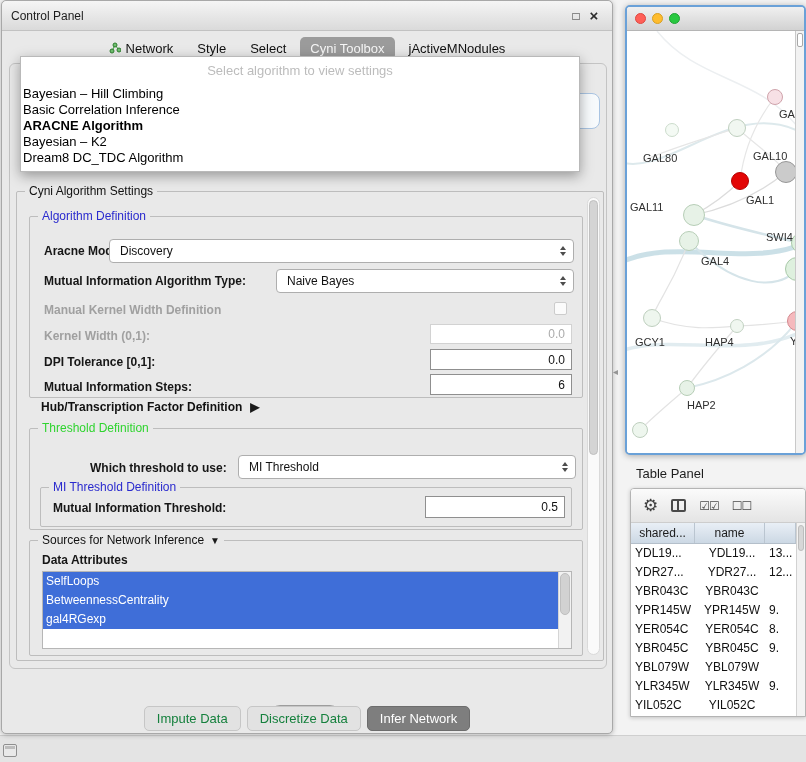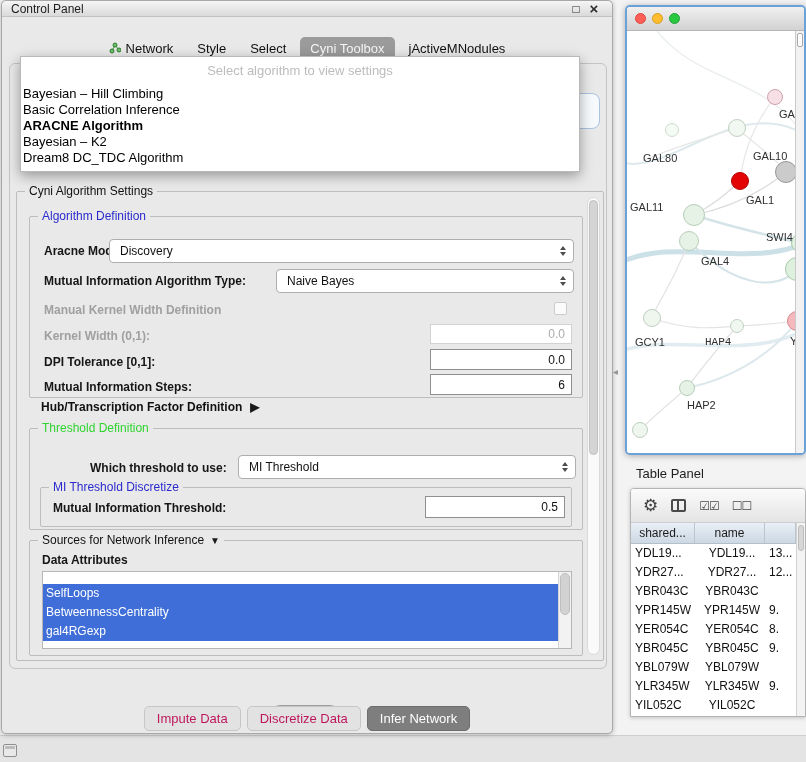--- a/index.html
+++ b/index.html
@@ -13,21 +13,21 @@
     color: #111;
   }
   
   .bottom-strip { position:absolute; left:0; top:735px; width:806px; height:27px; background:#e4e4e4; border-top:1px solid #cfcfcf; }
   .mini-icon { position:absolute; left:3px; top:744px; width:14px; height:13px; border:1px solid #8f8f8f; background:#e9e9e9; border-radius:2px; }
   .mini-icon::before { content:""; position:absolute; left:1px; right:1px; top:1px; height:3px; background:#bdbdbd; }
   .splitter { position:absolute; left:613px; top:366px; color:#9a9a9a; font-size:10px; }
 
   
   .control-panel { position:absolute; left:1px; top:0; width:612px; height:734px; background:#e9e9e9; border:1px solid #a8a8a8; border-radius:5px; box-shadow:0 1px 5px rgba(0,0,0,.25); }
-  .titlebar { height:16px; display:flex; align-items:center; padding:0 9px; background:linear-gradient(#f5f5f5,#dadada); border-bottom:1px solid #c2c2c2; border-radius:5px 5px 0 0; font-size:12px; color:#1c1c1c; }
+  .titlebar { height:30px; display:flex; align-items:center; padding:0 9px; background:linear-gradient(#f5f5f5,#dadada); border-bottom:1px solid #c2c2c2; border-radius:5px 5px 0 0; font-size:12px; color:#1c1c1c; }
   .tb-sp { flex:1; }
   .tb-btn { width:18px; text-align:center; color:#2d2d2d; font-size:12px; cursor:default; }
   .tb-btn.close { font-size:15px; font-weight:bold; }
 
   .tabbar { position:absolute; left:0; top:34px; width:100%; height:26px; display:flex; justify-content:center; align-items:center; gap:4px; font-size:13px; }
   .tab { padding:4px 10px; border-radius:5px; display:flex; align-items:center; gap:5px; color:#111; white-space:nowrap; }
   .tab.active { background:#9b9b9b; color:#f7f7f7; }
   .net-icon svg { display:block; }
 
   .content-frame { position:absolute; left:7px; top:62px; width:598px; height:606px; border:1px solid #c4c4c4; border-radius:6px; z-index:1; }
@@ -67,30 +67,30 @@
   .field.disabled { border-color:#d2d2d2; color:#ababab; }
   .checkbox { position:absolute; width:13px; height:13px; background:#fbfbfb; border:1px solid #cccccc; border-radius:2px; }
 
   .hub-row { position:absolute; left:24px; top:208px; display:flex; align-items:center; gap:8px; font-weight:bold; font-size:12px; color:#111; }
   .hub-row .arrow { font-size:12px; color:#1a1a1a; }
 
   .sources-title { display:flex; gap:6px; align-items:center; }
   .arrow-down { font-size:10px; color:#1a1a1a; }
 
   .attr-list { position:absolute; left:12px; top:30px; width:530px; height:78px; background:#fff; border:1px solid #b6b6b6; overflow:hidden; }
-  .attr-items { position:absolute; left:0; top:0; right:13px; bottom:0;margin-top:12px; }
+  .attr-items { position:absolute; left:0; top:0; right:13px; bottom:0; }
   .attr-item { height:19px; line-height:19px; font-size:12px; padding-left:3px; white-space:nowrap; }
   .attr-item.selected { background:#3f6ed8; color:#fff; }
   .list-scroll { position:absolute; right:0; top:0; bottom:0; width:13px; background:#f2f2f2; border-left:1px solid #d5d5d5; }
   .list-thumb { position:absolute; left:1px; right:1px; top:1px; height:55%; background:#d2d2d2; border:1px solid #bfbfbf; border-radius:5px; }
 
   .apply-btn { position:absolute; left:267px; top:704px; width:72px; height:23px; border:1px solid #9d9d9d; border-radius:11px; background:linear-gradient(#fefefe,#e6e6e6); font-size:13px; color:#111; font-family:"Liberation Sans",sans-serif; }
 
   .bottom-tabs { position:absolute; left:0; top:705px; width:100%; display:flex; justify-content:center; gap:6px; }
-  .btab { padding:4px 12px; border-radius:5px; font-size:13px; background:#e2e2e2; border:1px solid #c6c6c6; color:#be185d; white-space:nowrap; }
+  .btab { padding:4px 12px; border-radius:5px; font-size:13px; background:#e2e2e2; border:1px solid #c6c6c6; color:#15803d; white-space:nowrap; }
   .btab.active { background:#7e7e7e; border-color:#6d6d6d; color:#fff; }
 
   
   .net-window { position:absolute; left:625px; top:5px; width:181px; height:450px; border:2px solid #6aa1d8; border-radius:5px; background:#fff; overflow:hidden; box-shadow:0 1px 6px rgba(0,0,0,.3); }
   .net-titlebar { height:24px; background:linear-gradient(#f0f0f0,#d2d2d2); border-bottom:1px solid #b5b5b5; display:flex; align-items:center; gap:6px; padding-left:8px; }
   .light { width:11px; height:11px; border-radius:50%; }
   .light.red { background:#ff5f57; border:1px solid #dd4840; }
   .light.yellow { background:#febc2e; border:1px solid #d89f22; }
   .light.green { background:#28c840; border:1px solid #1ea433; }
   .net-canvas { position:absolute; left:0; top:24px; width:168px; height:422px; background:#fff; overflow:hidden; }
@@ -231,21 +231,21 @@
       <span class="lbl" style="left:60px;top:32px">Which threshold to use:</span>
       <div class="combo" style="left:208px;top:26px;width:338px;height:24px">
         <span class="val">MI Threshold</span>
         <span class="spinner">
             <i class="spin-up"></i>
             <i class="spin-down"></i>
           </span>
       </div>
 
       <div class="group mi-group">
-        <span class="gtitle blue">MI Threshold Discretize</span>
+        <span class="gtitle blue">MI Threshold Definition</span>
         <span class="lbl" style="left:12px;top:13px">Mutual Information Threshold:</span>
         <div class="field" style="left:384px;top:8px;width:140px;height:22px">
           <span>0.5</span>
         </div>
       </div>
     </div>
 
     <div class="group sources-group">
       <span class="gtitle sources-title">
         <span>Sources for Network Inference</span>
@@ -315,21 +315,21 @@
       <div class="node" style="left: 52px; top: 349px; height: 16px; width: 16px; background: rgb(231, 242, 231); border-color: rgb(183, 206, 183);"></div>
       <div class="node" style="left: 5px; top: 391px; height: 16px; width: 16px; background: rgb(238, 246, 238); border-color: rgb(190, 207, 190);"></div>
       <div class="nlabel" style="left: 152px; top: 77px;">GAL</div>
       <div class="nlabel" style="left: 16px; top: 121px;">GAL80</div>
       <div class="nlabel" style="left: 126px; top: 119px;">GAL10</div>
       <div class="nlabel" style="left: 3px; top: 170px;">GAL11</div>
       <div class="nlabel" style="left: 119px; top: 163px;">GAL1</div>
       <div class="nlabel" style="left: 139px; top: 200px;">SWI4</div>
       <div class="nlabel" style="left: 74px; top: 224px;">GAL4</div>
       <div class="nlabel" style="left: 8px; top: 305px;">GCY1</div>
-      <div class="nlabel" style="left: 78px; top: 305px; font-family: Liberation Mono, monospace;">HAP4</div>
+      <div class="nlabel" style="left: 78px; top: 305px;">HAP4</div>
       <div class="nlabel" style="left: 163px; top: 304px;">Y</div>
       <div class="nlabel" style="left: 60px; top: 368px;">HAP2</div>
     </div>
   <div class="net-scroll">
       <div class="net-thumb"></div>
     </div>
 </div>
 
 <div class="table-title">Table Panel</div>
 

